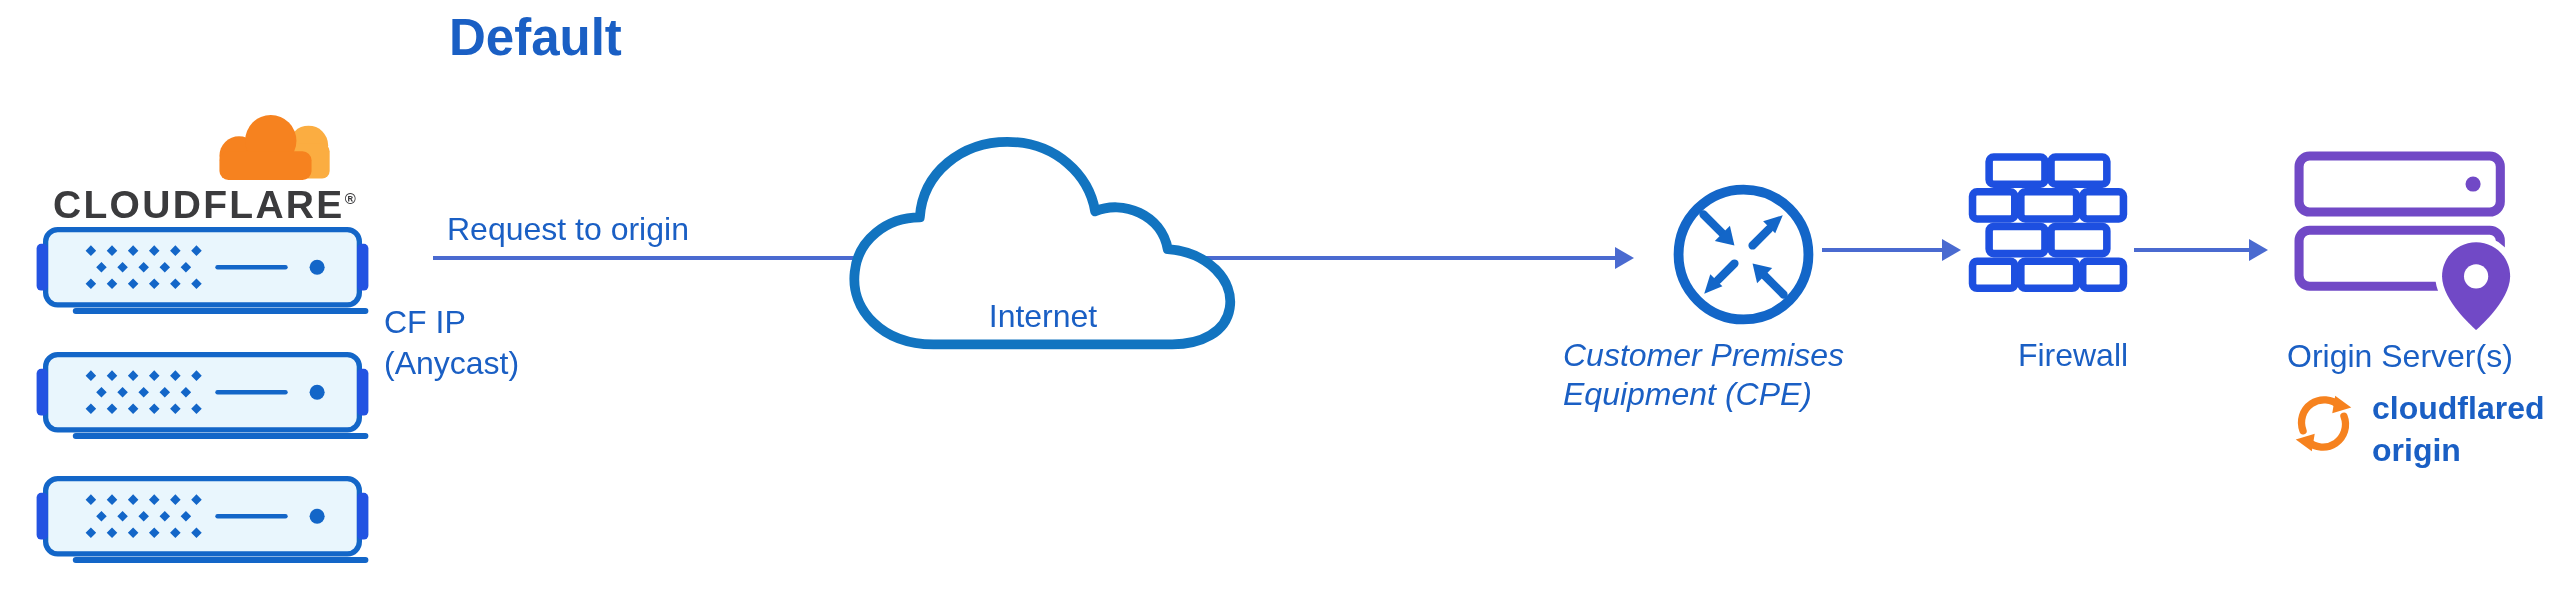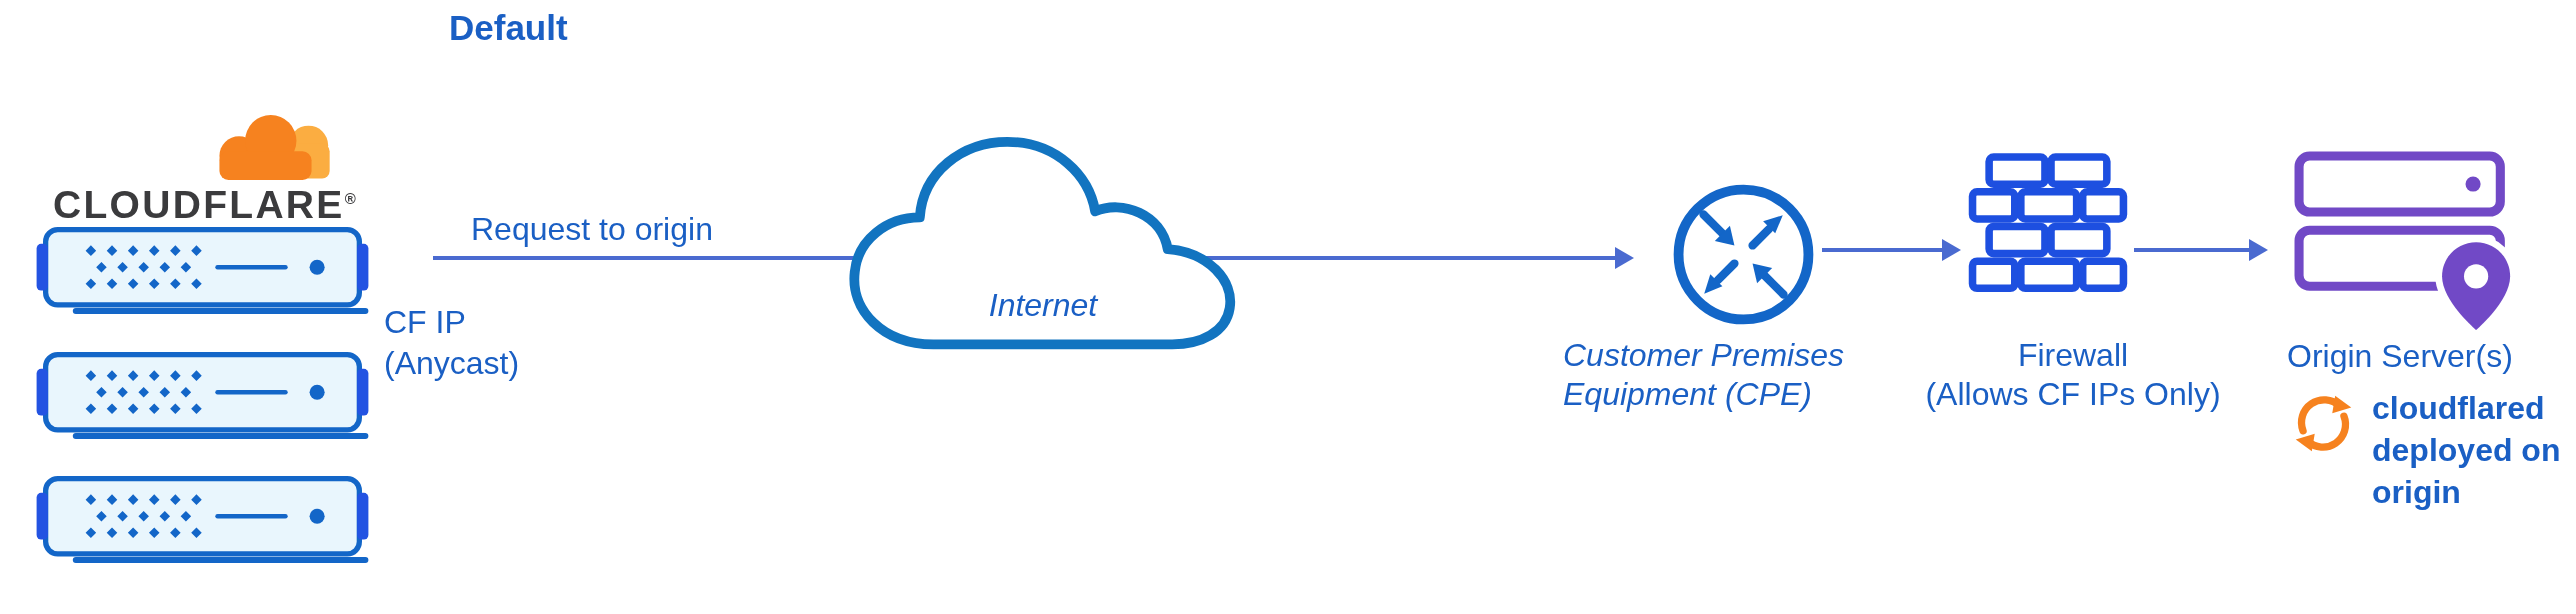--- a/index.html
+++ b/index.html
@@ -1,21 +1,21 @@
 <!DOCTYPE html>
 <html style="--text-blue: #1a5fc4; --arrow-blue: #4a6ad0; --cloud-stroke: #1274c0; --device-blue: #1366c8; --tab-blue: #2353e2; --server-fill: #e9f6fd; --firewall-blue: #1d4fe0; --origin-purple: #7149c6; --orange: #f6821f; --orange-light: #fbad41; --wordmark-color: #3b3b3d;font-size:12px"><head>
 <meta charset="utf-8">
 <style>
   html,body{margin:0;padding:0;background:#ffffff;}
   #canvas{
     position:relative;width:2576px;height:614px;background:#ffffff;
     font-family:"Liberation Sans","DejaVu Sans",sans-serif;overflow:hidden;
   }
   .label{position:absolute;color:var(--text-blue);font-size:32px;line-height:41px;}
-  .title{position:absolute;left:449px;top:7.6px;font-size:35px;font-weight:600;color:var(--text-blue);}
+  .title{position:absolute;left:449px;top:7.6px;font-size:51px;font-weight:600;color:var(--text-blue);}
 
   
   .logo{position:absolute;left:53px;top:106px;width:318px;height:129px;}
   .logo-cloud{position:absolute;left:142px;top:0;width:144px;height:77px;}
   .logo-dark{fill:var(--orange);}
   .logo-light{fill:var(--orange-light);}
   .wordmark{position:absolute;left:0;top:77px;font-size:39px;font-weight:700;letter-spacing:2.3px;color:var(--wordmark-color);white-space:nowrap;}
   .wordmark sup{font-size:15px;letter-spacing:0;}
 
   
@@ -24,38 +24,38 @@
   .server.s1{left:36px;top:225px;}
   .server.s2{left:36px;top:350px;}
   .server.s3{left:36px;top:474px;}
   .sv-body{fill:var(--server-fill);stroke:var(--device-blue);stroke-width:7px;}
   .sv-tab{fill:var(--tab-blue);}
   .sv-ink{fill:var(--device-blue);}
   .sv-line{stroke:var(--device-blue);stroke-width:6px;stroke-linecap:round;}
 
   
   .cfip{left:384px;top:277px;margin-top:25px;}
-  .req{left:471px;top:209px;}
+  .req{left:447px;top:209px;}
 
   
   .arrow{position:absolute;display:flex;align-items:center;z-index:1;}
   .arrow .shaft{height:3.8px;background:var(--arrow-blue);}
   .arrow .head{width:0;height:0;border-left:19.7px solid var(--arrow-blue);border-top:11.4px solid transparent;border-bottom:11.4px solid transparent;}
   .main-arrow{left:433px;top:247px;}
   .main-arrow .shaft{width:1182px;}
   .a2{left:1822px;top:239px;}
   .a2 .shaft{width:120px;}
   .a3{left:2134px;top:239px;}
   .a3 .shaft{width:115px;}
 
   
   .internet{position:absolute;left:820px;top:104px;width:446px;height:276px;z-index:2;}
   .internet svg{position:absolute;left:0;top:0;width:446px;height:276px;}
   .cloud-path{fill:#ffffff;stroke:var(--cloud-stroke);stroke-width:13px;stroke-linejoin:round;}
-  .internet-label{left:0;top:181px;width:446px;text-align:center;font-style:italic;}
+  .internet-label{left:0;top:192px;width:446px;text-align:center;}
 
   
   .cpe{position:absolute;left:1668px;top:179px;width:151px;height:151px;}
   .cpe-circle{fill:#ffffff;stroke:var(--device-blue);stroke-width:13px;}
   .cpe-arrow{stroke:var(--device-blue);stroke-width:11px;stroke-linecap:round;}
   .cpe-head{fill:var(--device-blue);}
   .cpe-label{left:1563px;top:336px;line-height:39px;font-style:italic;}
 
   
   .firewall{position:absolute;left:1968px;top:151px;width:160px;height:145px;}
@@ -170,21 +170,20 @@
       <rect class="brick" x="152" y="54" width="54" height="36" rx="6"></rect>
       <rect class="brick" x="28" y="100" width="74" height="36" rx="6"></rect>
       <rect class="brick" x="110" y="100" width="74" height="36" rx="6"></rect>
       <rect class="brick" x="6" y="146" width="56" height="36" rx="6"></rect>
       <rect class="brick" x="70" y="146" width="74" height="36" rx="6"></rect>
       <rect class="brick" x="152" y="146" width="54" height="36" rx="6"></rect>
     </svg>
   </div>
   <div class="label fw-label">
     <div>Firewall</div>
-    <div>(Allows CF IPs Only)</div>
   </div>
 
   <div class="arrow a3">
     <div class="shaft"></div>
     <div class="head"></div>
   </div>
 
   <div class="origin">
     <svg viewBox="0 0 300 252">
       <rect class="org-rect" x="8" y="8" width="266" height="74" rx="14"></rect>
@@ -198,18 +197,17 @@
   <div class="label origin-label">Origin Server(s)</div>
 
   <svg class="sync" viewBox="0 0 100 100">
     <path class="sync-arc" d="M22 60 A31 31 0 0 1 72 26"></path>
     <polygon class="sync-head" points="66,12 88,28 62,36"></polygon>
     <path class="sync-arc" d="M78 40 A31 31 0 0 1 28 74"></path>
     <polygon class="sync-head" points="34,88 12,72 38,64"></polygon>
   </svg>
   <div class="label cfd-text">
     <div>cloudflared</div>
-    <div>deployed on</div>
     <div>origin</div>
   </div>
 
 </div>
 
 
 </body></html>

